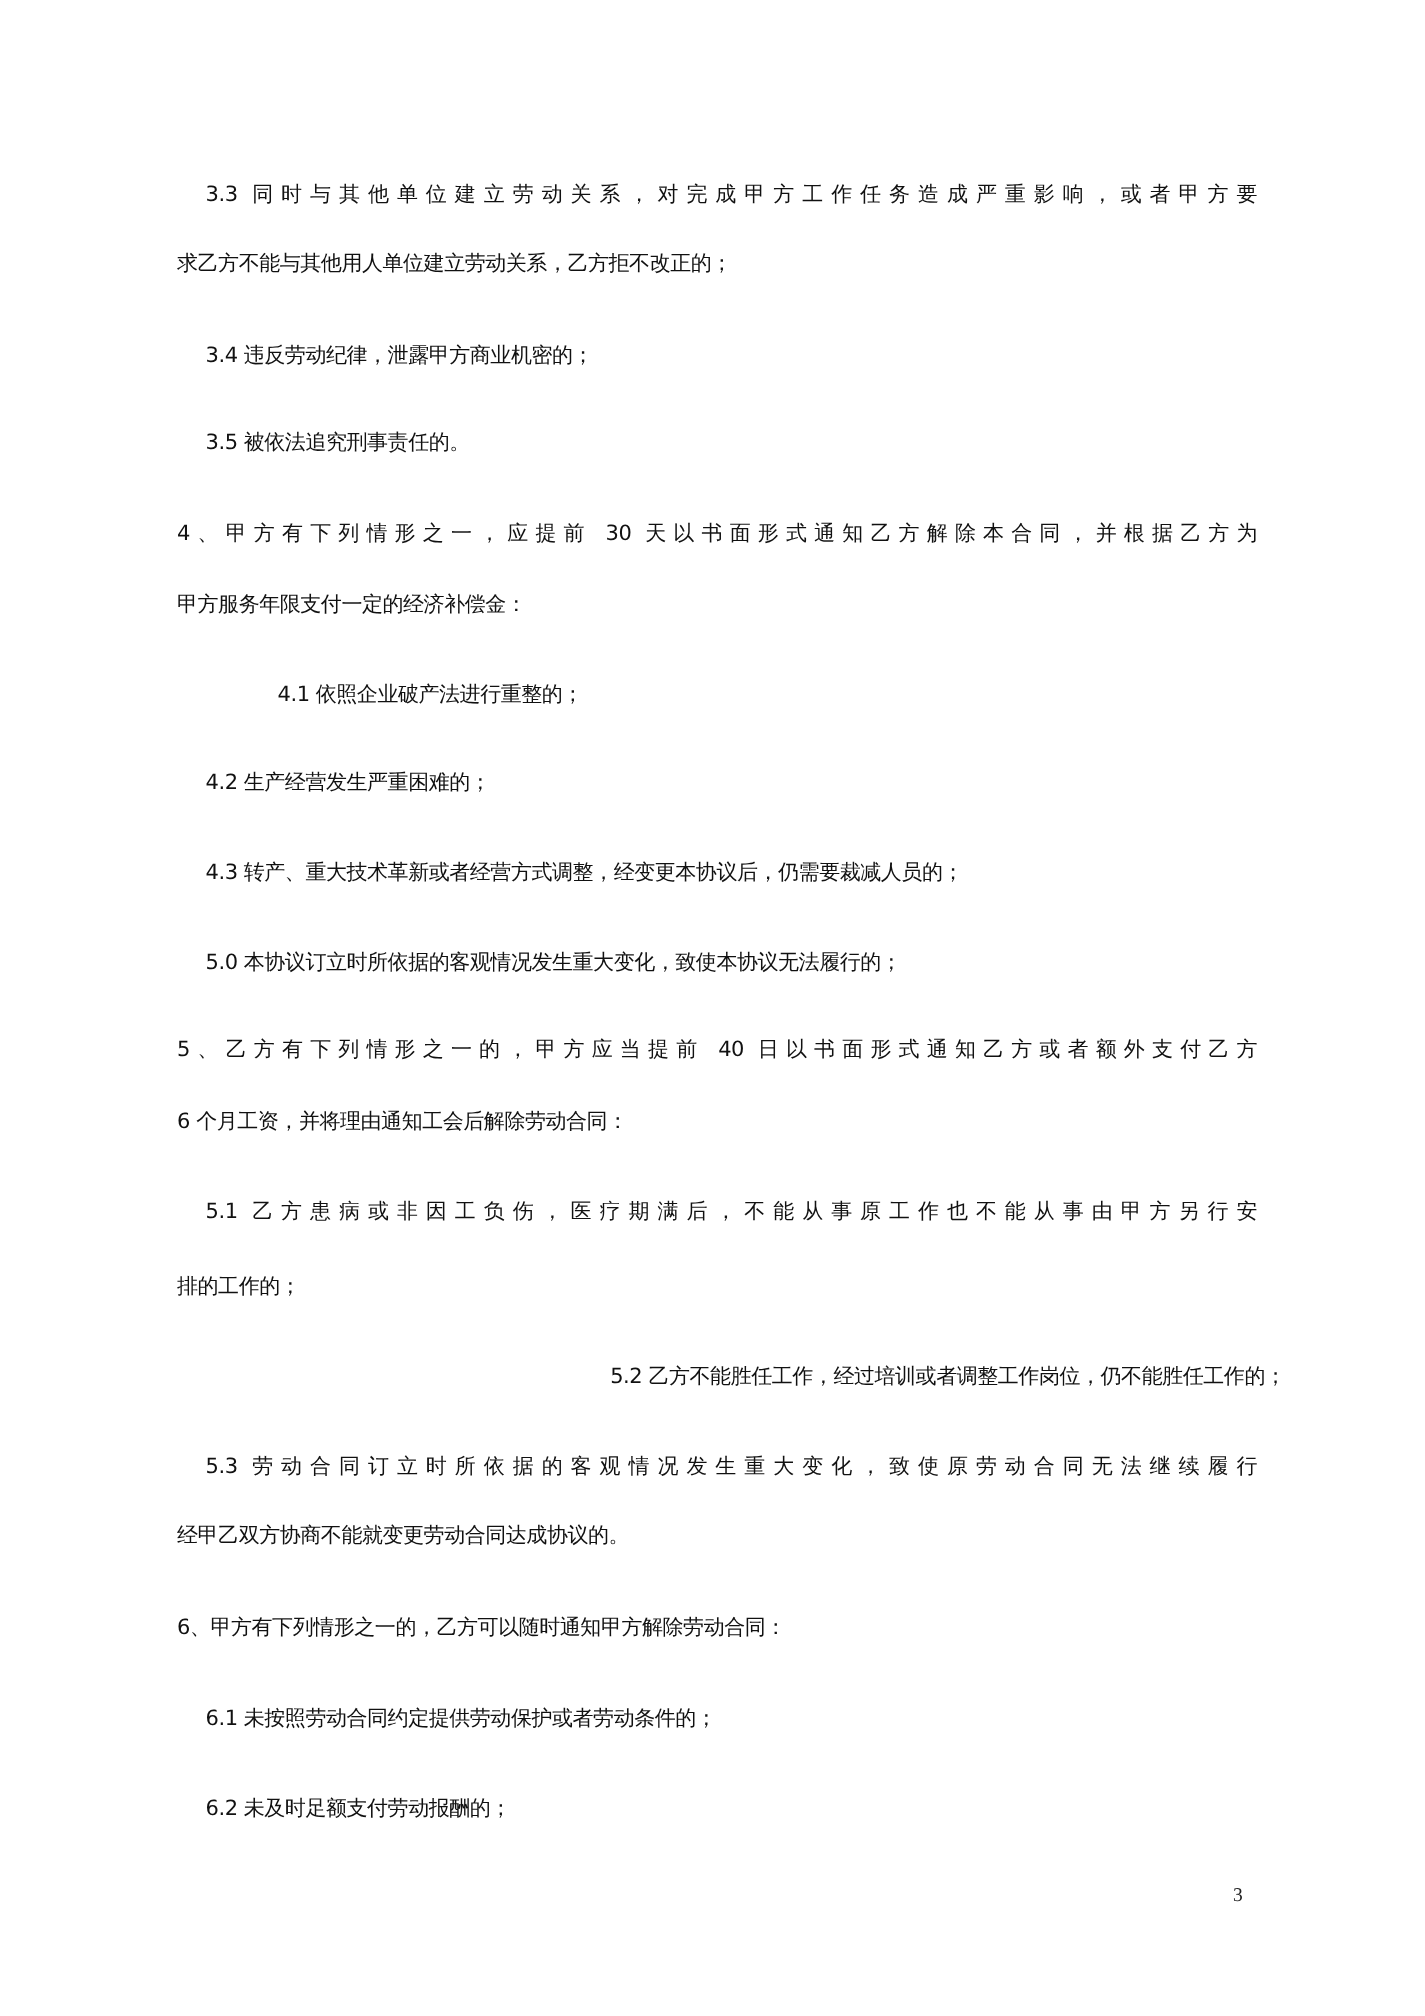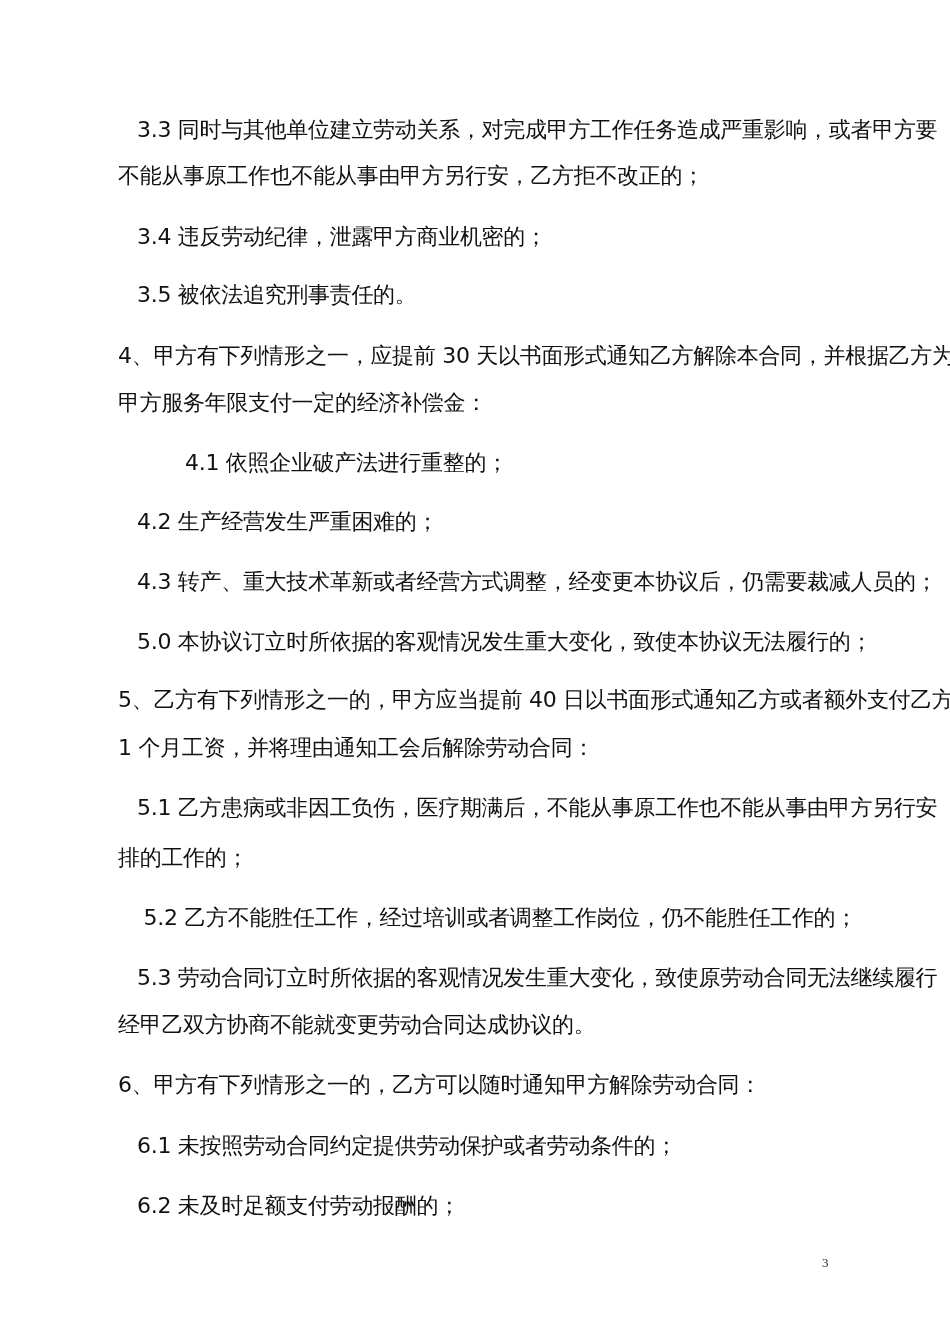--- a/index.html
+++ b/index.html
@@ -1,42 +1,42 @@
 <!DOCTYPE html>
 <html><head>
 <meta charset="utf-8">
 <style>
   html, body { margin: 0; padding: 0; background: #ffffff; }
   body { width: 950px; height: 1344px; position: relative; overflow: hidden;
          font-family: "DejaVu Sans", "Liberation Sans", sans-serif; color: #111; }
   .page { position: absolute; left: 0; top: 0; width: 950px; height: 1344px; background: #fff; }
-  .line { position: absolute; left: 118px; width: 720px; font-size: 22px; line-height: 28px;
+  .line { position: absolute; left: 118px; width: 720px; font-size: 14px; line-height: 28px;
           white-space: nowrap; letter-spacing: -0.3px; }
   .indent { left: 137px; }
   .justify { text-align: justify; text-align-last: justify; }
   .page-number { position: absolute; left: 822px; top: 1255px; font-family: "Liberation Serif", serif;
                  font-size: 13px; color: #222; }
 </style>
 </head>
 <body>
 
 <div class="page">
   <div id="lines">
       <div class="line indent justify" style="top: 116px; width: 701px;">3.3 同时与其他单位建立劳动关系，对完成甲方工作任务造成严重影响，或者甲方要</div>
-      <div class="line" style="top: 162px;">不能从事原工作也不能从事由甲方另行安，乙方拒不改正的；</div>
+      <div class="line" style="top: 162px;">求乙方不能与其他用人单位建立劳动关系，乙方拒不改正的；</div>
       <div class="line indent" style="top: 223px;">3.4 违反劳动纪律，泄露甲方商业机密的；</div>
       <div class="line indent" style="top: 281px;">3.5 被依法追究刑事责任的。</div>
       <div class="line justify" style="top: 342px;">4、甲方有下列情形之一，应提前 30 天以书面形式通知乙方解除本合同，并根据乙方为</div>
       <div class="line" style="top: 389px;">甲方服务年限支付一定的经济补偿金：</div>
       <div class="line indent" style="top: 449px; margin-left: 48px;">4.1 依照企业破产法进行重整的；</div>
       <div class="line indent" style="top: 508px;">4.2 生产经营发生严重困难的；</div>
       <div class="line indent" style="top: 568px;">4.3 转产、重大技术革新或者经营方式调整，经变更本协议后，仍需要裁减人员的；</div>
       <div class="line indent" style="top: 628px;">5.0 本协议订立时所依据的客观情况发生重大变化，致使本协议无法履行的；</div>
       <div class="line justify" style="top: 686px;">5、乙方有下列情形之一的，甲方应当提前 40 日以书面形式通知乙方或者额外支付乙方</div>
-      <div class="line" style="top: 734px;">1 个月工资，并将理由通知工会后解除劳动合同：</div>
+      <div class="line" style="top: 734px;">6 个月工资，并将理由通知工会后解除劳动合同：</div>
       <div class="line indent justify" style="top: 794px; width: 701px;">5.1 乙方患病或非因工负伤，医疗期满后，不能从事原工作也不能从事由甲方另行安</div>
       <div class="line" style="top: 844px;">排的工作的；</div>
       <div class="line indent" style="top: 904px; text-align: right;">5.2 乙方不能胜任工作，经过培训或者调整工作岗位，仍不能胜任工作的；</div>
       <div class="line indent justify" style="top: 964px; width: 701px;">5.3 劳动合同订立时所依据的客观情况发生重大变化，致使原劳动合同无法继续履行</div>
       <div class="line" style="top: 1011px; font-family: Liberation Serif, serif;">经甲乙双方协商不能就变更劳动合同达成协议的。</div>
       <div class="line" style="top: 1071px;">6、甲方有下列情形之一的，乙方可以随时通知甲方解除劳动合同：</div>
       <div class="line indent" style="top: 1132px;">6.1 未按照劳动合同约定提供劳动保护或者劳动条件的；</div>
       <div class="line indent" style="top: 1192px;">6.2 未及时足额支付劳动报酬的；</div>
     </div>
   <div class="page-number">3</div>

